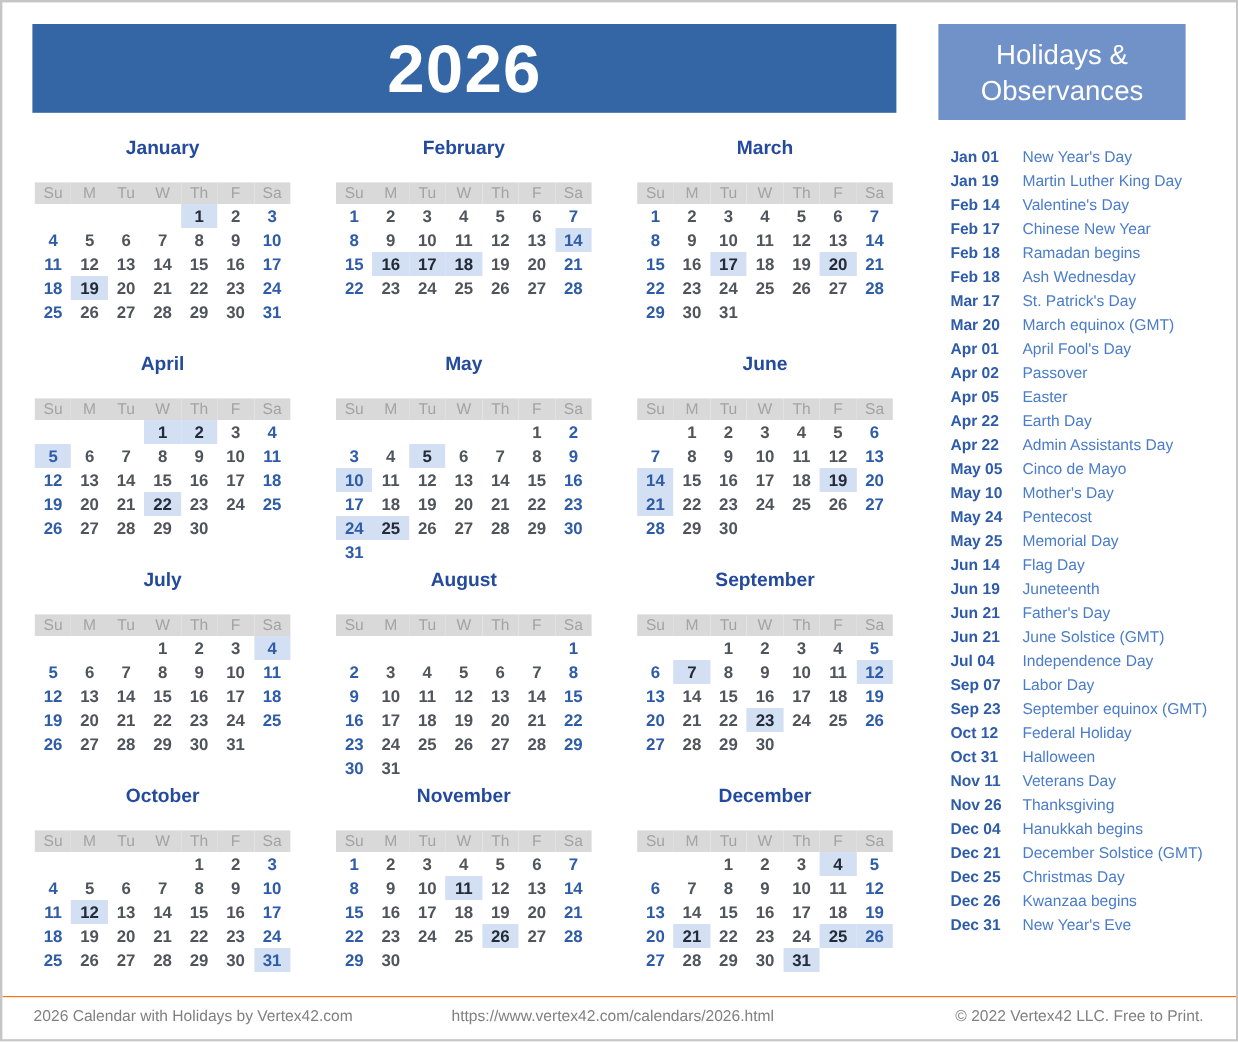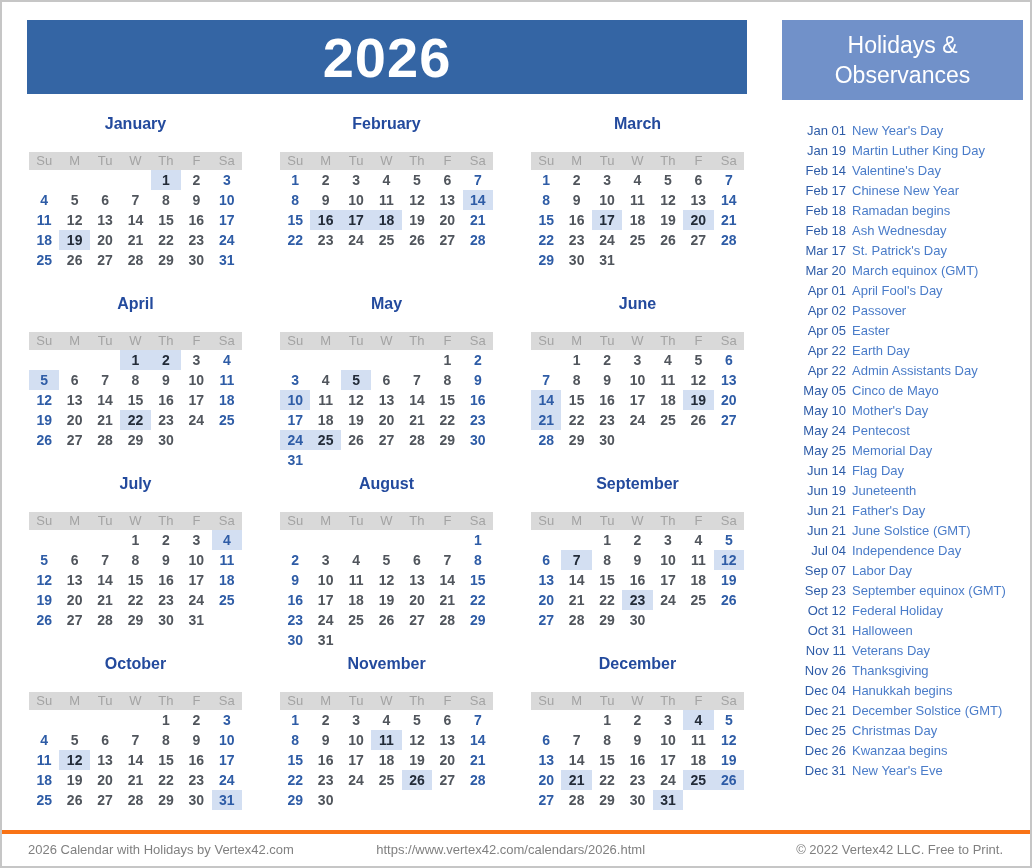--- a/index.html
+++ b/index.html
@@ -11,21 +11,21 @@
   }
   .banner {
     position:absolute; left:25px; top:18px; width:720px; height:74px;
     background:var(--banner-bg,#3465A4);
     display:flex; align-items:center; justify-content:center;
   }
   .banner .year {
     color:#fff; font-size:56px; font-weight:bold; letter-spacing:1px;
   }
   .sidebar-header {
-    position:absolute; left:780px; top:18px; width:241px; height:80px;
+    position:absolute; left:780px; top:18px; width:206px; height:80px;
     background:var(--sidebar-header-bg,#7191C9);
     color:#fff; font-size:23px; text-align:center;
     display:flex; flex-direction:column; justify-content:center; line-height:30px;
   }
   .months {
     position:absolute; left:27px; top:112px;
     display:grid; grid-template-columns:repeat(3,213px);
     column-gap:38px; row-gap:20px;
   }
   .month { width:213px; height:160px; }
@@ -42,29 +42,29 @@
     height:20px; line-height:20px; text-align:center;
     font-size:14px; font-weight:bold;
   }
   .day-cell.weekday { color:var(--weekday-text,#50555C); }
   .day-cell.weekend { color:var(--weekend-text,#2E5CA6); }
   .day-cell.hl { background:var(--highlight-bg,#D3DFF2); }
   .day-cell.hl.weekday { color:#222B38; }
   .holiday-list { position:absolute; left:790px; top:119px; width:230px; }
   .holiday-row { display:flex; height:20px; line-height:20px; font-size:13px; }
   .holiday-date {
-    width:54px; flex:0 0 54px; font-weight:normal;
-    color:var(--holiday-date,#2E5CA8); white-space:nowrap;text-align:right;
+    width:54px; flex:0 0 54px; font-weight:bold;
+    color:var(--holiday-date,#2E5CA8); white-space:nowrap;
   }
   .holiday-name {
     margin-left:6px; color:var(--holiday-name,#4A7CC9); white-space:nowrap;
   }
   .footer {
     position:absolute; left:0; top:828px; width:100%; height:36px;
-    border-top:4px solid #f97316;
+    border-top:1px solid #f97316;
     font-size:13px; color:var(--footer-text,#808080); line-height:32px;
   }
   .f-left { position:absolute; left:26px; }
   .f-center { position:absolute; left:50%; transform:translateX(-52%); }
   .f-right { position:absolute; right:27px; }
 </style>
 </head>
 <body>
 
 <div class="page">

